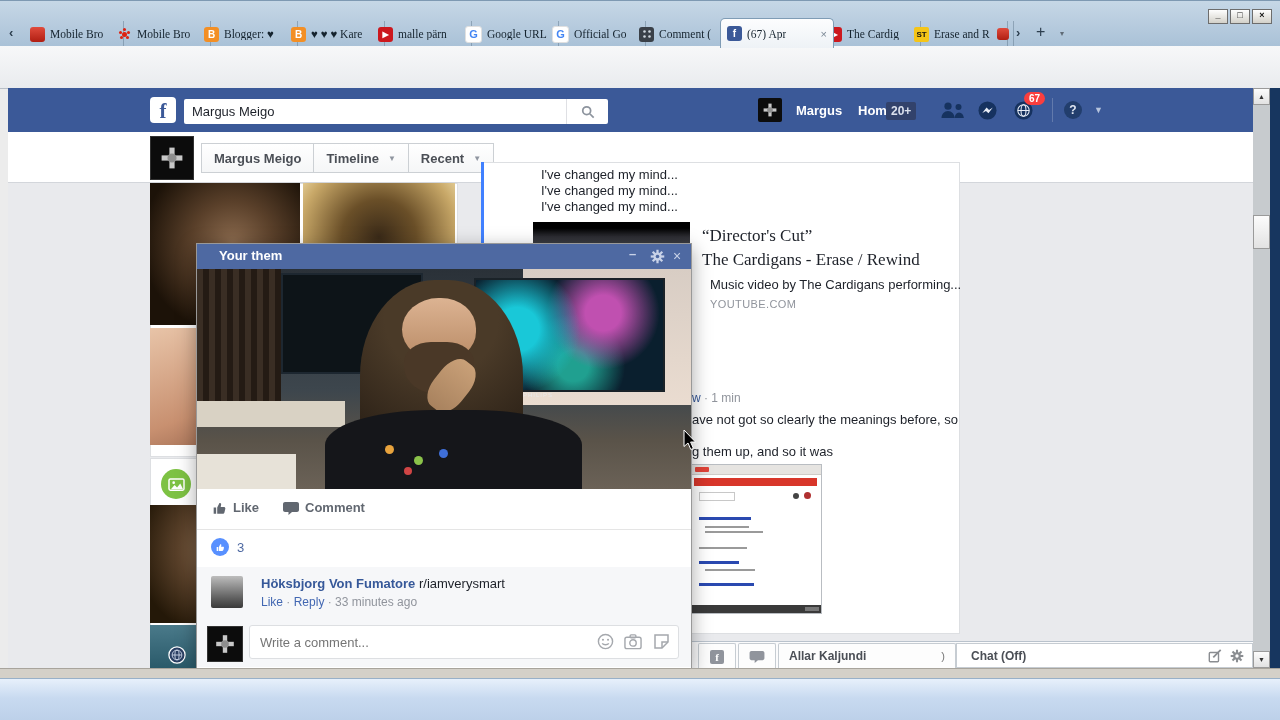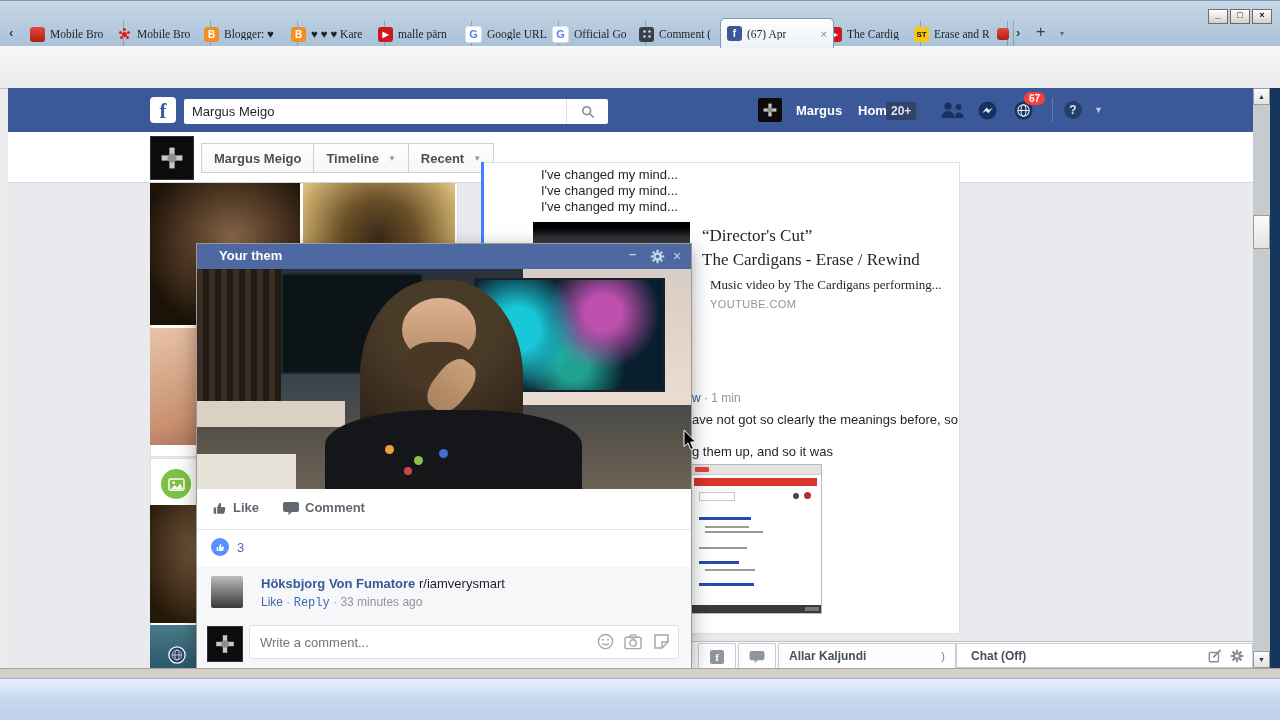--- a/index.html
+++ b/index.html
@@ -347,21 +347,21 @@
     <span class="abs nw" style="left:525px;top:95px;font-size:13px;color:#1d2129;">I've changed my mind...</span>
     <span class="abs nw" style="left:525px;top:111px;font-size:13px;color:#1d2129;">I've changed my mind...</span>
 
     <div class="abs" style="left:525px;top:134px;width:157px;height:50px;
       background:linear-gradient(#000 0 12%, #2e2e34 30%, #555a60 70%, #333);"></div>
     <div class="abs" style="left:694px;top:136px;width:250px;font-family:'Liberation Serif',serif;
       font-size:17px;color:#1d2129;line-height:24px;">
       <div>“Director's Cut”</div>
       <div>The Cardigans - Erase / Rewind</div>
     </div>
-    <span class="abs nw" style="left:694px;top:189px;font-size:13px;color:#1d2129;font-family:Liberation Serif, serif;">Music video by The Cardigans performing...</span>
+    <span class="abs nw" style="left:694px;top:189px;font-size:13px;color:#1d2129;">Music video by The Cardigans performing...</span>
     <span class="abs nw" style="left:694px;top:210px;font-size:11px;color:#90949c;letter-spacing:.4px;">YOUTUBE.COM</span>
 
     <span class="abs nw" style="left:676px;top:303px;font-size:12px;">
       <span style="color:#365899;">w</span>
       <span style="color:#90949c;">·</span>
       <span style="color:#90949c;">1 min</span>
     </span>
     <span class="abs nw" style="left:676px;top:324px;font-size:13px;color:#1d2129;">ave not got so clearly the meanings before, so</span>
     <span class="abs nw" style="left:676px;top:356px;font-size:13px;color:#1d2129;">g them up, and so it was</span>
 
@@ -498,21 +498,21 @@
       <div class="abs" style="left:0;top:323px;width:494px;height:52px;border-bottom:1px solid #e5e5e5;background:#f6f7f9;">
         <span class="abs" style="left:14px;top:9px;width:32px;height:32px;border-radius:2px;
           background:linear-gradient(#bdbdbd,#5e5e5e 70%,#3a3a3a);"></span>
         <span class="abs nw" style="left:56px;top:9px;font-size:13px;">
           <span style="font-weight:bold;color:#365899;">Höksbjorg Von Fumatore</span>
           <span style="color:#1d2129;">r/iamverysmart</span>
         </span>
         <span class="abs nw" style="left:56px;top:28px;font-size:12px;color:#90949c;">
           <span style="color:#4267b2;">Like</span>
           <span>·</span>
-          <span style="color:#4267b2;font-family:Liberation Mono, monospace;">Reply</span>
+          <span style="color:#4267b2;">Reply</span>
           <span>·</span>
           <span>33 minutes ago</span>
         </span>
       </div>
 
       <div class="abs" style="left:0;top:375px;width:494px;height:48px;background:#f6f7f9;">
         <span class="abs avatar-cross" style="left:10px;top:7px;width:34px;height:34px;border:1px solid #333;">
           <svg width="22" height="22" viewBox="0 0 20 20">
               <g fill="#c8c8c8">
                 <rect x="8" y="2" width="4" height="16"></rect>

